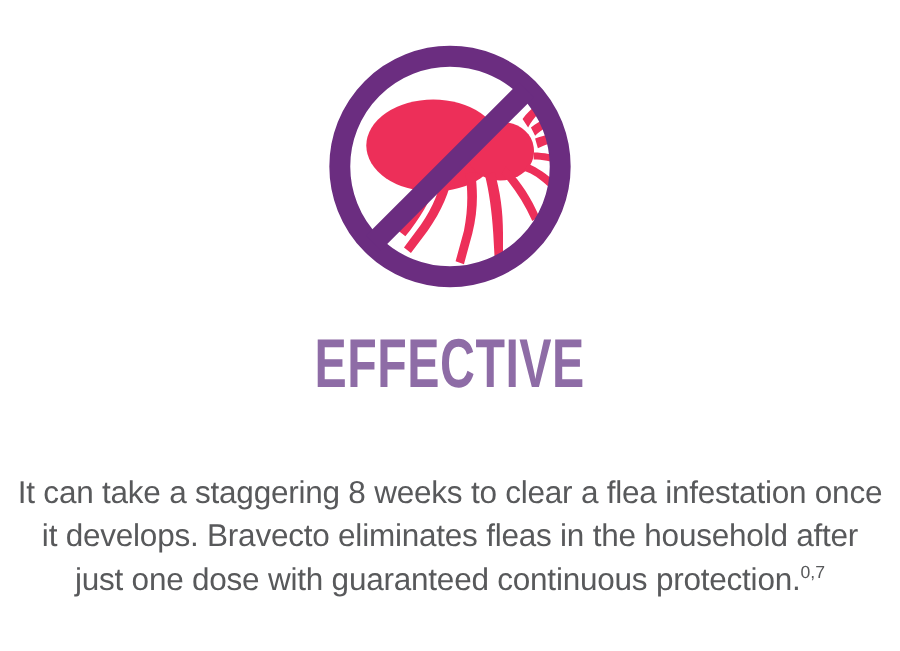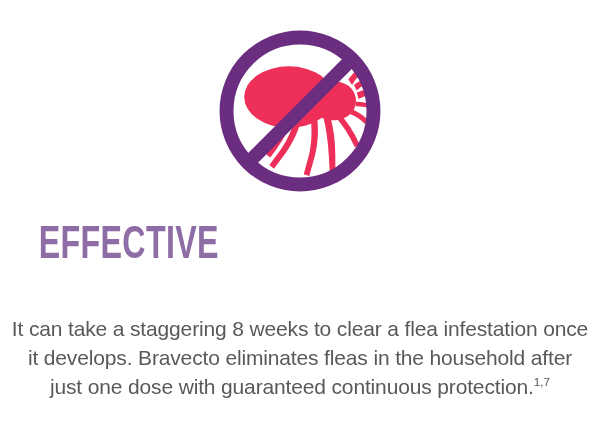--- a/index.html
+++ b/index.html
@@ -39,20 +39,21 @@
     width: 186px;
     height: 186px;
   }
 
   
   .heading-wrap {
     position: absolute;
     left: 0;
     top: 216px;
     width: 600px;
+    text-align: center;
   }
   .heading {
     display: inline-block;
     margin: 0;
     font-family: "Liberation Sans Narrow", "Liberation Sans", sans-serif;
     font-weight: 700;
     font-size: 46px;
     line-height: 52px;
     letter-spacing: 0.5px;
     color: #8E6CA6;
@@ -121,16 +122,16 @@
 
       <line x1="45" y1="155" x2="155" y2="45" stroke="#6B2D80" stroke-width="15" stroke-linecap="butt"></line>
     </svg>
   </div>
 
   <div class="heading-wrap">
     <h1 class="heading">EFFECTIVE</h1>
   </div>
 
   <div class="body-wrap">
-    <p class="body-copy"><span>It can take a staggering 8 weeks to clear a flea infestation once it develops. Bravecto eliminates fleas in the household after just one dose with guaranteed continuous protection.</span><sup>1,7</sup></p>
+    <p class="body-copy"><span>It can take a staggering 8 weeks to clear a flea infestation once it develops. Bravecto eliminates fleas in the household after just one dose with guaranteed continuous protection.</span><sup>0,7</sup></p>
   </div>
 
 </div>
 
 </body></html>

